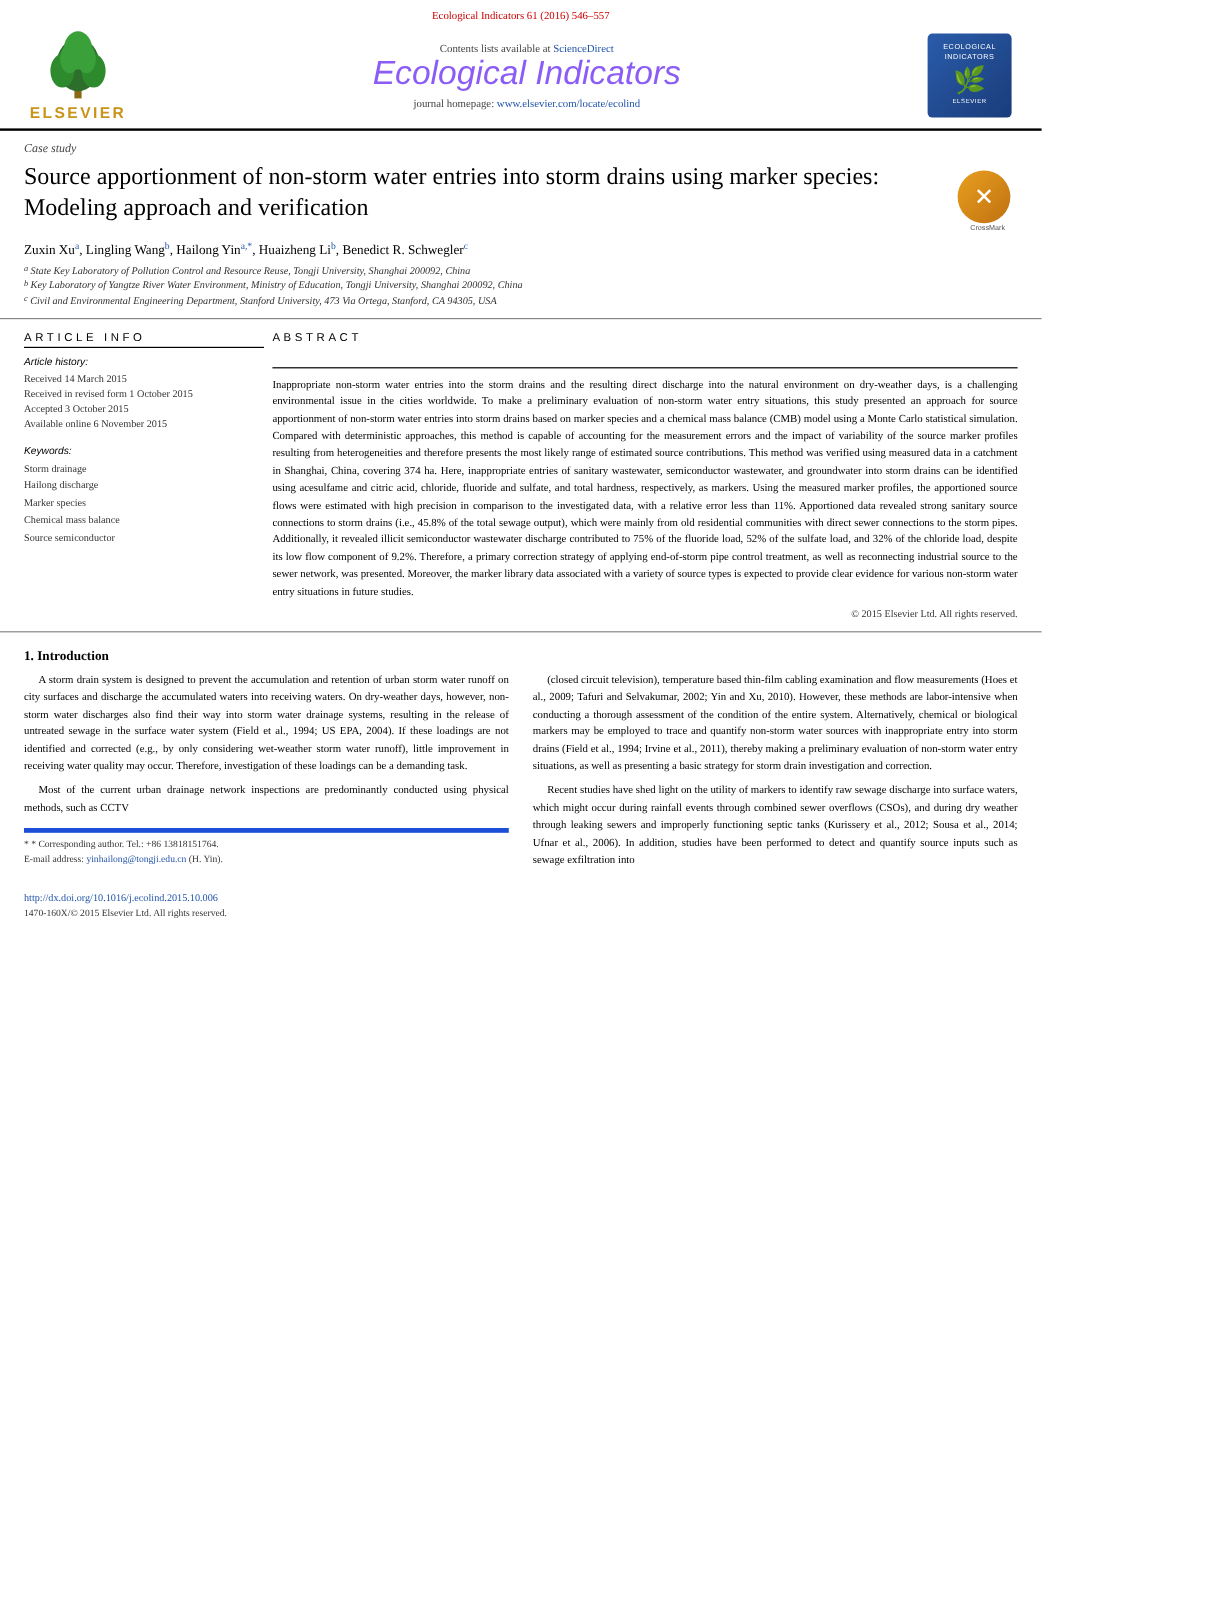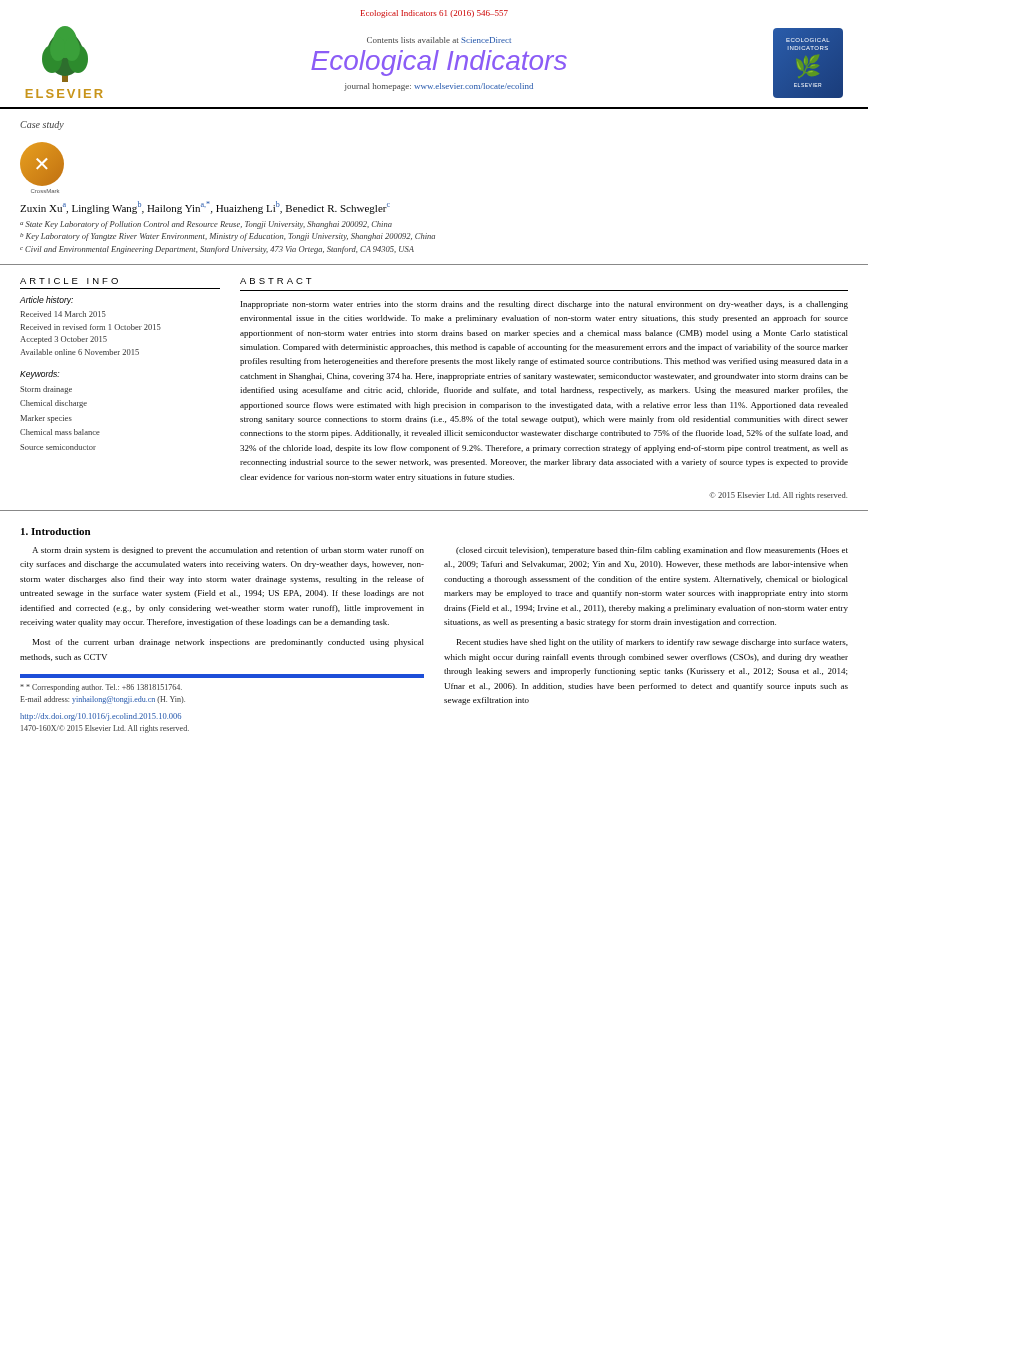--- a/index.html
+++ b/index.html
@@ -177,21 +177,21 @@
     .affil-sup {
       font-size: 7px;
       vertical-align: super;
       margin-right: 2px;
       flex-shrink: 0;
     }
     
     .two-col {
       display: flex;
       padding: 10px 20px;
-      gap: 20px;
+      gap: 7px;
       border-bottom: 1px solid #888;
     }
     .left-col {
       width: 200px;
       flex-shrink: 0;
     }
     .right-col {
       flex: 1;
     }
     .article-info-header {
@@ -224,21 +224,21 @@
       color: #333;
       line-height: 1.7;
     }
     .abstract-header {
       font-size: 9.5px;
       font-family: Arial, sans-serif;
       letter-spacing: 3px;
       text-transform: uppercase;
       color: #000;
       border-bottom: 1px solid #000;
-      padding-bottom: 4px;
+      padding-bottom: 19px;
       margin-bottom: 6px;
     }
     .abstract-text {
       font-size: 9px;
       color: #000;
       line-height: 1.6;
       text-align: justify;
     }
     .copyright-line {
       text-align: right;
@@ -283,21 +283,21 @@
       font-size: 8px;
       color: #333;
       line-height: 1.5;
     }
     .footnote-star {
       font-size: 8px;
     }
     .doi-line {
       font-size: 8.5px;
       color: #2255aa;
-      margin-top: 4px;
+      margin-top: 20px;
     }
     .issn-line {
       font-size: 8px;
       color: #333;
     }
     
     .tree-svg-placeholder {
       width: 70px;
       height: 60px;
     }
@@ -342,20 +342,21 @@
           <div class="eco-badge-icon">🌿</div>
           <div class="eco-badge-bottom">ELSEVIER</div>
         </div>
       </div>
     </div>
   </div>
 
   <div class="article-top">
     <div class="case-study-label">Case study</div>
     <div class="article-title-row">
+      <div class="article-title">Source apportionment of non-storm water entries into storm drains using marker species: Modeling approach and verification</div>
       <div class="crossmark-logo">
         <div class="crossmark-circle">✕</div>
         <div style="font-size:6px; text-align:center; color:#555; font-family:Arial; margin-top:2px;">CrossMark</div>
       </div>
     </div>
 
     <div class="authors-line">
       <span>Zuxin Xu<sup class="author-sup">a</sup></span>,
       <span>Lingling Wang<sup class="author-sup">b</sup></span>,
       <span>Hailong Yin<sup class="author-sup">a,*</sup></span>,
@@ -387,21 +388,21 @@
         <div class="article-info-subheader">Article history:</div>
         <div class="article-info-text">Received 14 March 2015</div>
         <div class="article-info-text">Received in revised form 1 October 2015</div>
         <div class="article-info-text">Accepted 3 October 2015</div>
         <div class="article-info-text">Available online 6 November 2015</div>
       </div>
       <div class="article-info-section">
         <div class="article-info-subheader">Keywords:</div>
         <div class="keywords-list">
           <div>Storm drainage</div>
-          <div>Chemical discharge</div>
+          <div>Hailong discharge</div>
           <div>Marker species</div>
           <div>Chemical mass balance</div>
           <div>Source semiconductor</div>
         </div>
       </div>
     </div>
 
     <div class="right-col">
       <div class="abstract-header">ABSTRACT</div>
       <div class="abstract-text">Inappropriate non-storm water entries into the storm drains and the resulting direct discharge into the natural environment on dry-weather days, is a challenging environmental issue in the cities worldwide. To make a preliminary evaluation of non-storm water entry situations, this study presented an approach for source apportionment of non-storm water entries into storm drains based on marker species and a chemical mass balance (CMB) model using a Monte Carlo statistical simulation. Compared with deterministic approaches, this method is capable of accounting for the measurement errors and the impact of variability of the source marker profiles resulting from heterogeneities and therefore presents the most likely range of estimated source contributions. This method was verified using measured data in a catchment in Shanghai, China, covering 374 ha. Here, inappropriate entries of sanitary wastewater, semiconductor wastewater, and groundwater into storm drains can be identified using acesulfame and citric acid, chloride, fluoride and sulfate, and total hardness, respectively, as markers. Using the measured marker profiles, the apportioned source flows were estimated with high precision in comparison to the investigated data, with a relative error less than 11%. Apportioned data revealed strong sanitary source connections to storm drains (i.e., 45.8% of the total sewage output), which were mainly from old residential communities with direct sewer connections to the storm pipes. Additionally, it revealed illicit semiconductor wastewater discharge contributed to 75% of the fluoride load, 52% of the sulfate load, and 32% of the chloride load, despite its low flow component of 9.2%. Therefore, a primary correction strategy of applying end-of-storm pipe control treatment, as well as reconnecting industrial source to the sewer network, was presented. Moreover, the marker library data associated with a variety of source types is expected to provide clear evidence for various non-storm water entry situations in future studies.</div>

